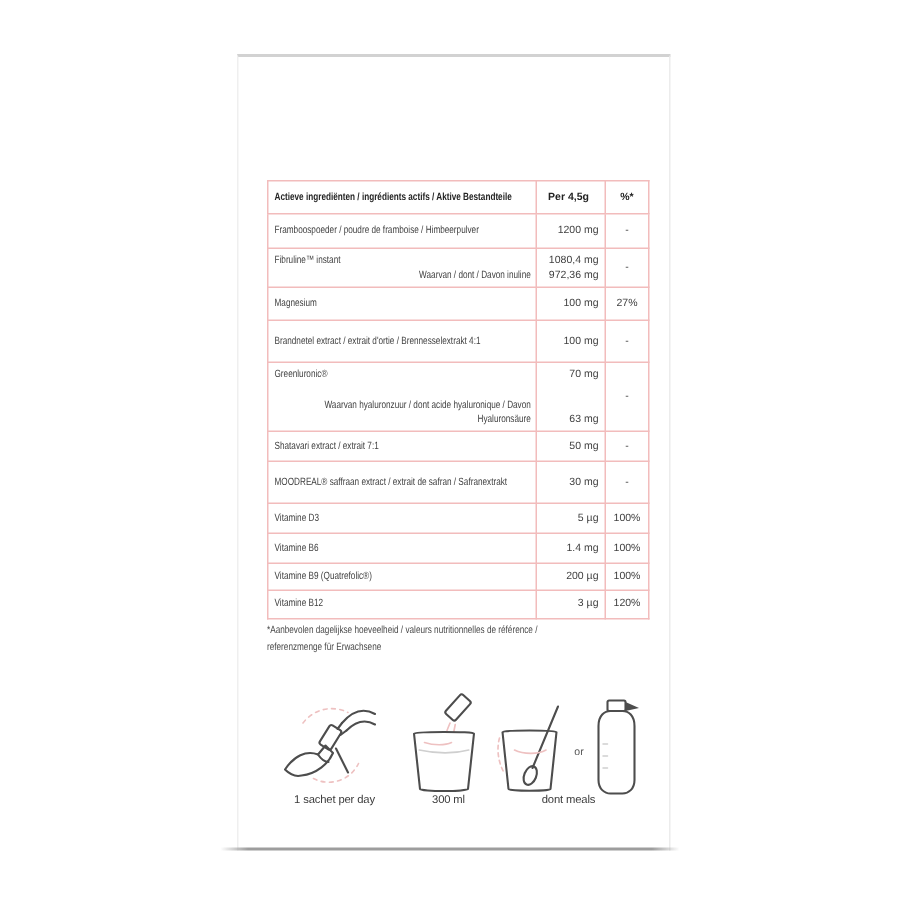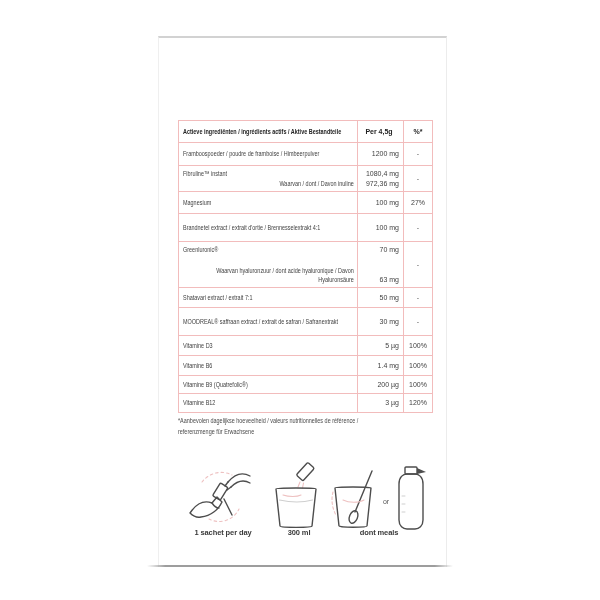--- a/index.html
+++ b/index.html
@@ -40,21 +40,21 @@
   tr.r8{height:20px;} tr.r9{height:20px;} tr.r10{height:18px;} tr.r11{height:19px;}
   .tall-inner{height:40px;display:flex;flex-direction:column;justify-content:space-between;}
   .footnote{
     position:absolute;left:19px;top:378px;width:240px;margin:0;
     font-size:7px;line-height:1.5;color:#4a4a4a;
   }
   .footnote-inner{display:block;width:262px;transform:scaleX(0.78);transform-origin:0 0;}
   .usage{position:absolute;left:0;top:424px;width:287px;height:110px;}
   .usage svg{position:absolute;fill:none;stroke:#4d4d4d;stroke-width:1.4;stroke-linecap:round;stroke-linejoin:round;}
   .u-label{
-    position:absolute;top:66px;font-size:7.5px;font-weight:bold;color:#3a3a3a;text-align:center;
+    position:absolute;top:66px;font-size:7.5px;font-weight:normal;color:#3a3a3a;text-align:center;
     letter-spacing:-0.1px;
   }
   .or-label{position:absolute;left:219px;top:36px;width:16px;font-size:7px;color:#555;text-align:center;}
   .pink{stroke:#eec1c1;}
 </style>
 </head>
 <body>
 
 <div class="box">
 

